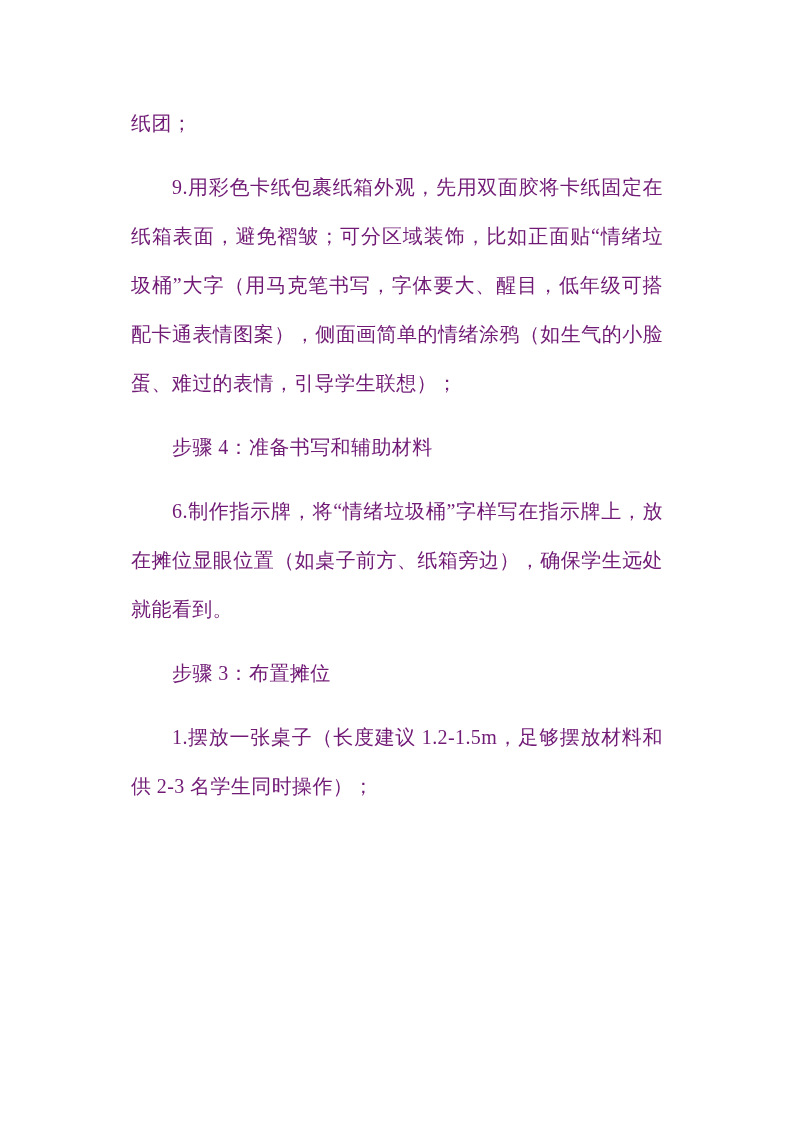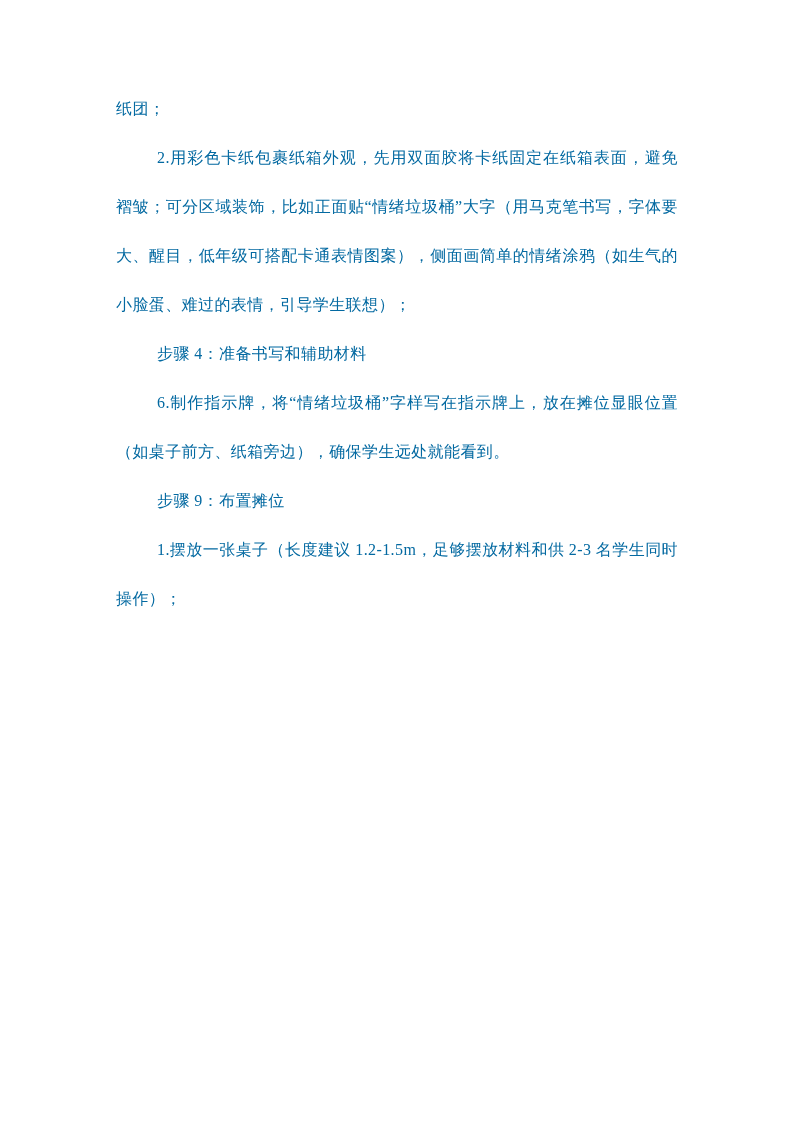--- a/index.html
+++ b/index.html
@@ -16,40 +16,40 @@
     box-sizing: border-box;
   }
   .content {
     position: absolute;
     left: 116px;
     top: 84px;
     width: 562px;
   }
   .para {
     font-family: "Liberation Serif", "DejaVu Serif", serif;
-    font-size: 16px;
+    font-size: 20px;
     line-height: 49px;
-    color: #0369a1;
+    color: #701a75;
     text-align: justify;
     text-justify: inter-ideograph;
-    margin: 0;
+    margin: 15px;
     letter-spacing: 0.4px;
   }
   .indent {
     text-indent: 41px;
   }
   .noindent {
     text-indent: 0;
   }
 </style>
 </head>
 <body>
 
 <div class="page">
   <div class="content">
     <p class="para noindent">纸团；</p>
-    <p class="para indent">2.用彩色卡纸包裹纸箱外观，先用双面胶将卡纸固定在纸箱表面，避免褶皱；可分区域装饰，比如正面贴“情绪垃圾桶”大字（用马克笔书写，字体要大、醒目，低年级可搭配卡通表情图案），侧面画简单的情绪涂鸦（如生气的小脸蛋、难过的表情，引导学生联想）；</p>
+    <p class="para indent">9.用彩色卡纸包裹纸箱外观，先用双面胶将卡纸固定在纸箱表面，避免褶皱；可分区域装饰，比如正面贴“情绪垃圾桶”大字（用马克笔书写，字体要大、醒目，低年级可搭配卡通表情图案），侧面画简单的情绪涂鸦（如生气的小脸蛋、难过的表情，引导学生联想）；</p>
     <p class="para indent">步骤 4：准备书写和辅助材料</p>
     <p class="para indent">6.制作指示牌，将“情绪垃圾桶”字样写在指示牌上，放在摊位显眼位置（如桌子前方、纸箱旁边），确保学生远处就能看到。</p>
-    <p class="para indent">步骤 9：布置摊位</p>
+    <p class="para indent">步骤 3：布置摊位</p>
     <p class="para indent">1.摆放一张桌子（长度建议 1.2-1.5m，足够摆放材料和供 2-3 名学生同时操作）；</p>
   </div>
 </div>
 
 </body></html>

